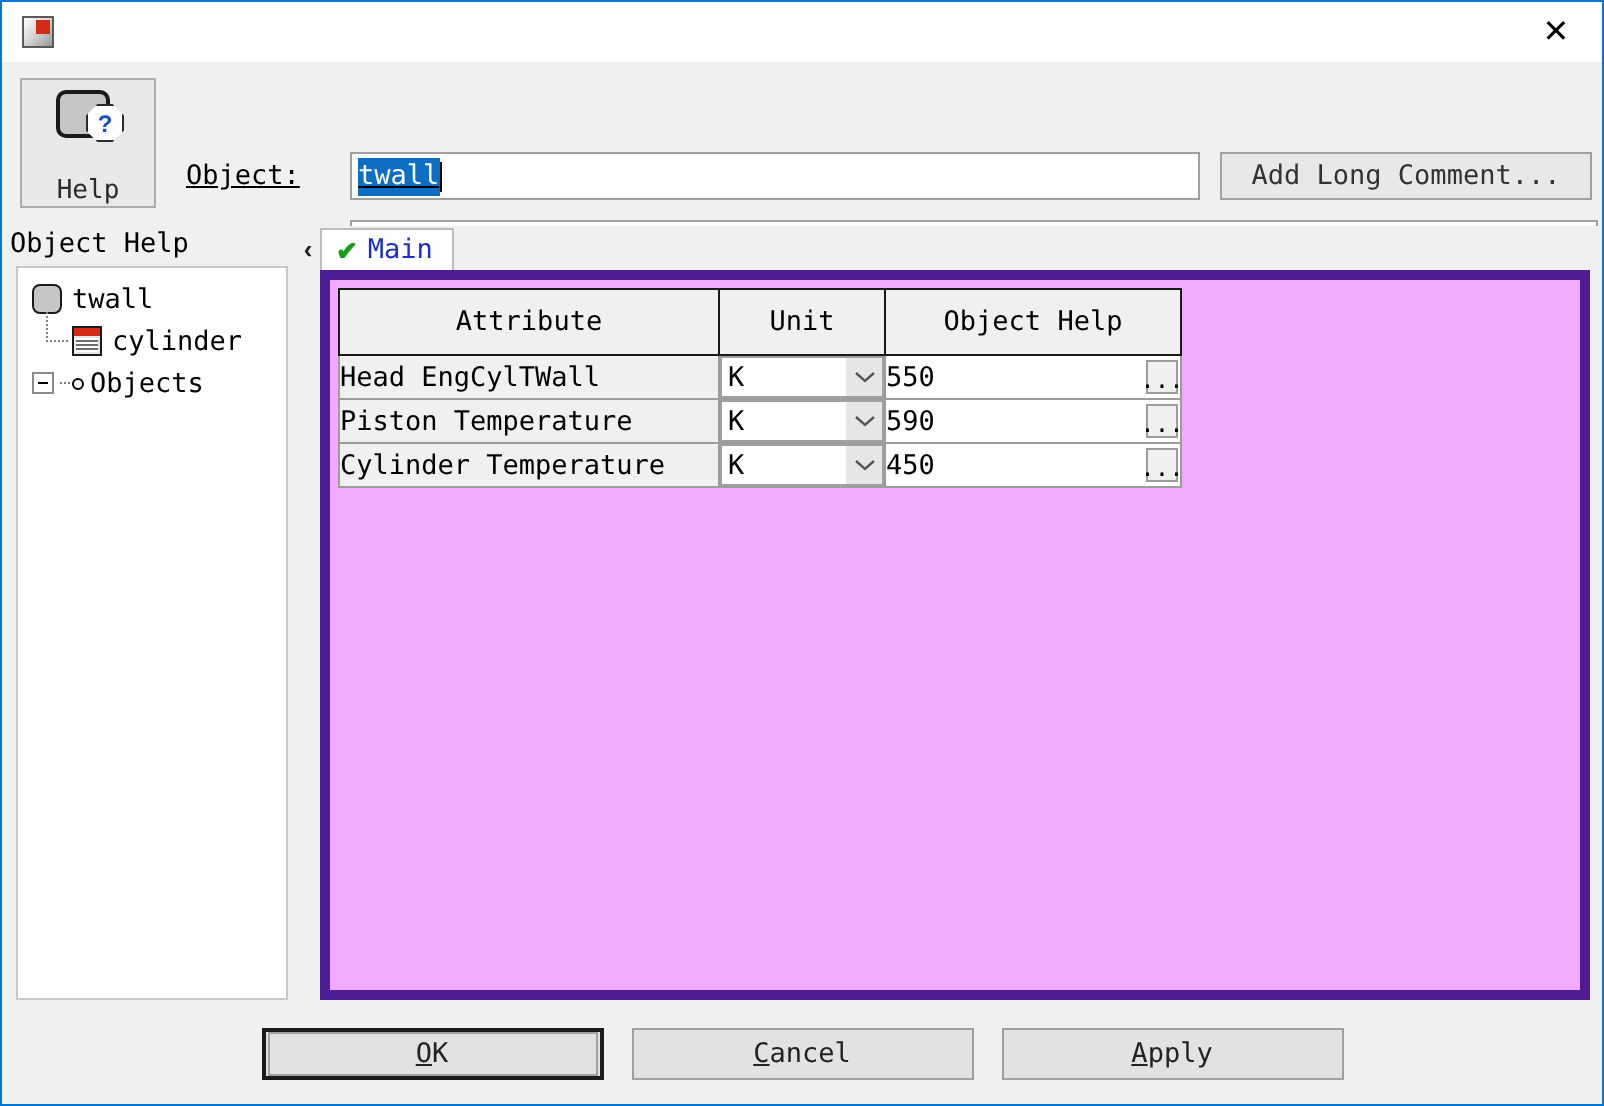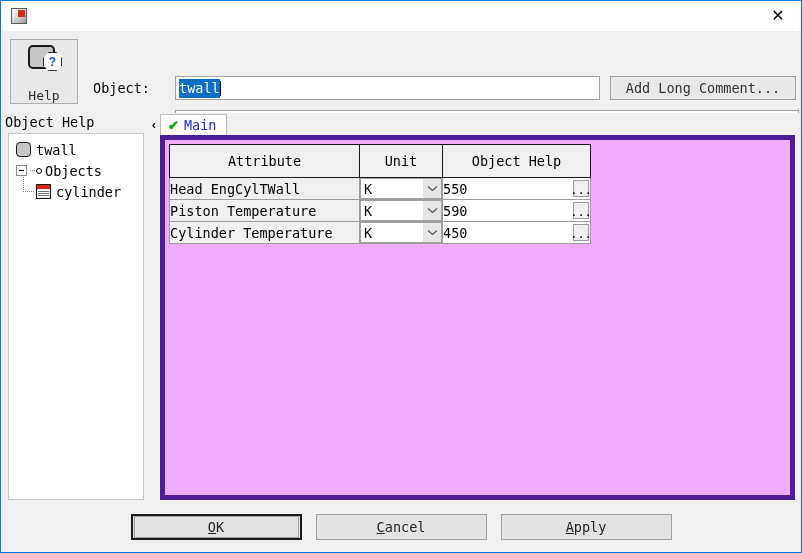--- a/index.html
+++ b/index.html
@@ -136,20 +136,21 @@
     color: #2b2b2b;
     margin-top: 18px;
     font-family: "DejaVu Sans Mono", monospace;
   }
 
   .field-row {
     position: absolute;
     left: 92px;
     display: flex;
     align-items: center;
+    text-decoration: underline;
   }
   .field-row.r1 { top: 45px; }
   .field-row.r2 { top: 79px; }
   .field-label {
     font-size: 13.5px;
     color: #000;
     width: 82px;
     text-align: left;
   }
   .field-input {
@@ -537,31 +538,31 @@
 
     <div class="left-panel">
       <div class="panel-title">Object Help</div>
       <div class="tree-box">
 
         <div class="tree-node lvl0">
           <span class="icon-doc"></span>
           <span>twall</span>
         </div>
 
+        <div class="tree-node lvl2">
+          <span class="elbow"></span>
+          <span class="icon-cyl"></span>
+          <span>cylinder</span>
+        </div>
+
         <div class="tree-node lvl1">
           <span class="expander"></span>
           <span class="dotline"></span>
           <span class="bullet"></span>
           <span>Objects</span>
-        </div>
-
-        <div class="tree-node lvl2">
-          <span class="elbow"></span>
-          <span class="icon-cyl"></span>
-          <span>cylinder</span>
         </div>
 
       </div>
     </div>
 
     <div class="splitter">‹</div>
 
     <div class="right-panel">
       <div class="tabstrip">
         <div class="tab">

